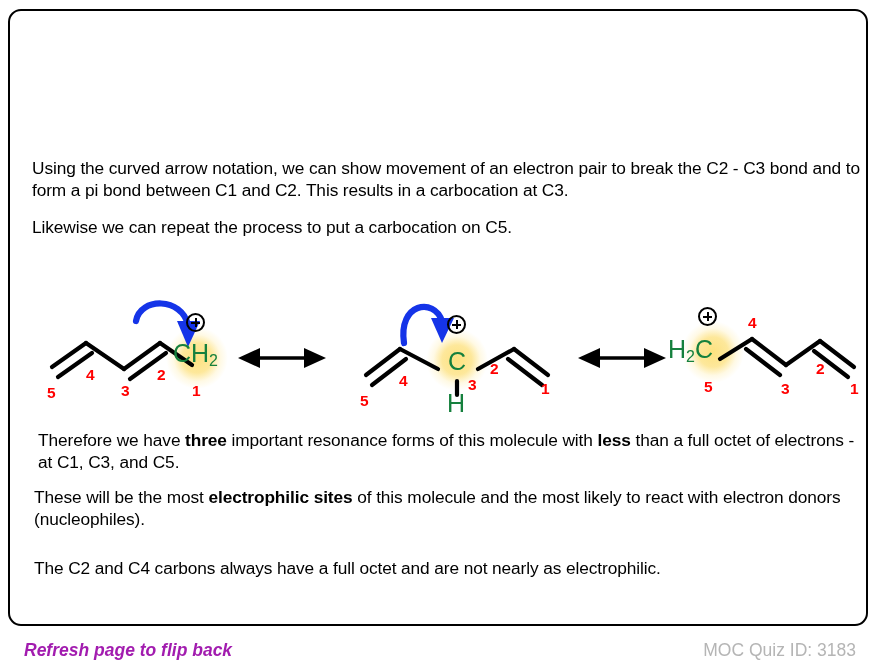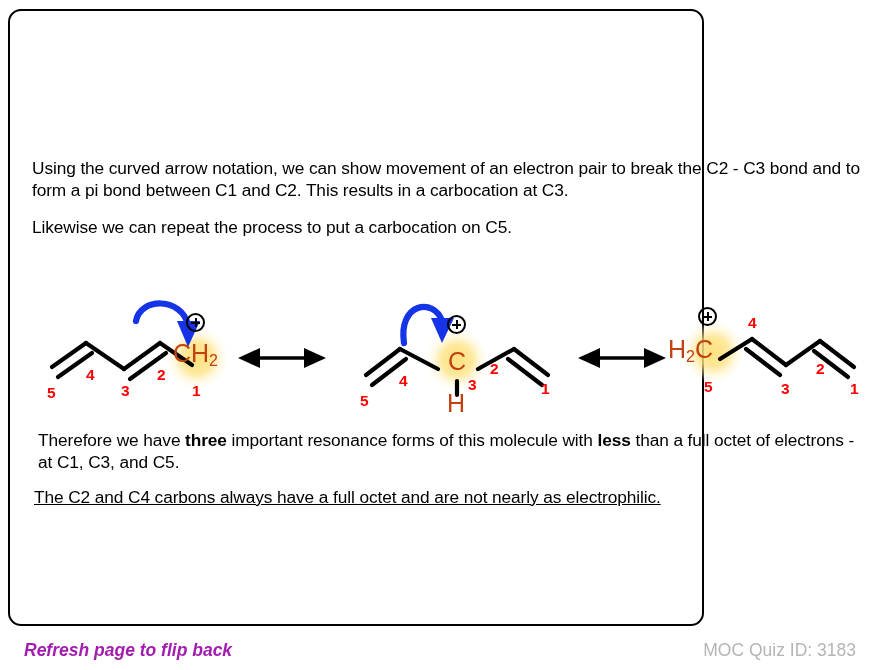--- a/index.html
+++ b/index.html
@@ -11,21 +11,21 @@
     width: 884px;
     height: 670px;
     font-family: "Liberation Sans", sans-serif;
     overflow: hidden;
     position: relative;
   }
   #card {
     position: absolute;
     left: 8px;
     top: 9px;
-    width: 696px;
+    width: 860px;
     height: 617px;
     border: 2px solid #000000;
     border-radius: 13px;
     box-sizing: border-box;
     background: #ffffff;
   }
   #body-text {
     position: absolute;
     left: 22px;
     top: 146px;
@@ -74,21 +74,21 @@
                 rgba(253,224,120,0.95) 0%,
                 rgba(253,226,130,0.80) 48%,
                 rgba(255,240,185,0.38) 76%,
                 rgba(255,248,220,0.0) 100%);
   }
 
   .atomlabel {
     position: absolute;
     font-family: "Liberation Sans", sans-serif;
     font-size: 25px;
-    color: #c2410c;
+    color: #15803d;
     white-space: nowrap;
     line-height: 1;
   }
   .atomlabel .sub {
     font-size: 16px;
     vertical-align: -0.22em;
   }
   .plus {
     position: absolute;
     width: 19px;
@@ -259,19 +259,20 @@
       <div class="num" style="left:80px; top:16px;">4</div>
       <div class="num" style="left:113px;top:82px;">3</div>
       <div class="num" style="left:148px;top:62px;">2</div>
       <div class="num" style="left:182px;top:82px;">1</div>
     </div>
 
   </div>
 
   <div id="body-text-lower" style="position:absolute; left:28px; top:418px; width:822px;">
     <p class="para" style="margin-bottom:12px;"><span>Therefore we have </span><b>three</b><span> important resonance forms of this molecule with </span><b>less</b><span> than a full octet of electrons - at C1, C3, and C5.</span></p>
-    <p class="para tight" style="margin-left:-4px;text-decoration:underline;"><span>The C2 and C4 carbons always have a full octet and are not nearly as electrophilic.</span></p>
+    <p class="para" style="margin-left:-4px; margin-bottom:26px;"><span>These will be the most </span><b>electrophilic sites</b><span> of this molecule and the most likely to react with electron donors (nucleophiles).</span></p>
+    <p class="para tight" style="margin-left:-4px;"><span>The C2 and C4 carbons always have a full octet and are not nearly as electrophilic.</span></p>
   </div>
 
 </div>
 
 <div id="footer-left">Refresh page to flip back</div>
 <div id="footer-right">MOC Quiz ID: 3183</div>
 
 </body></html>

